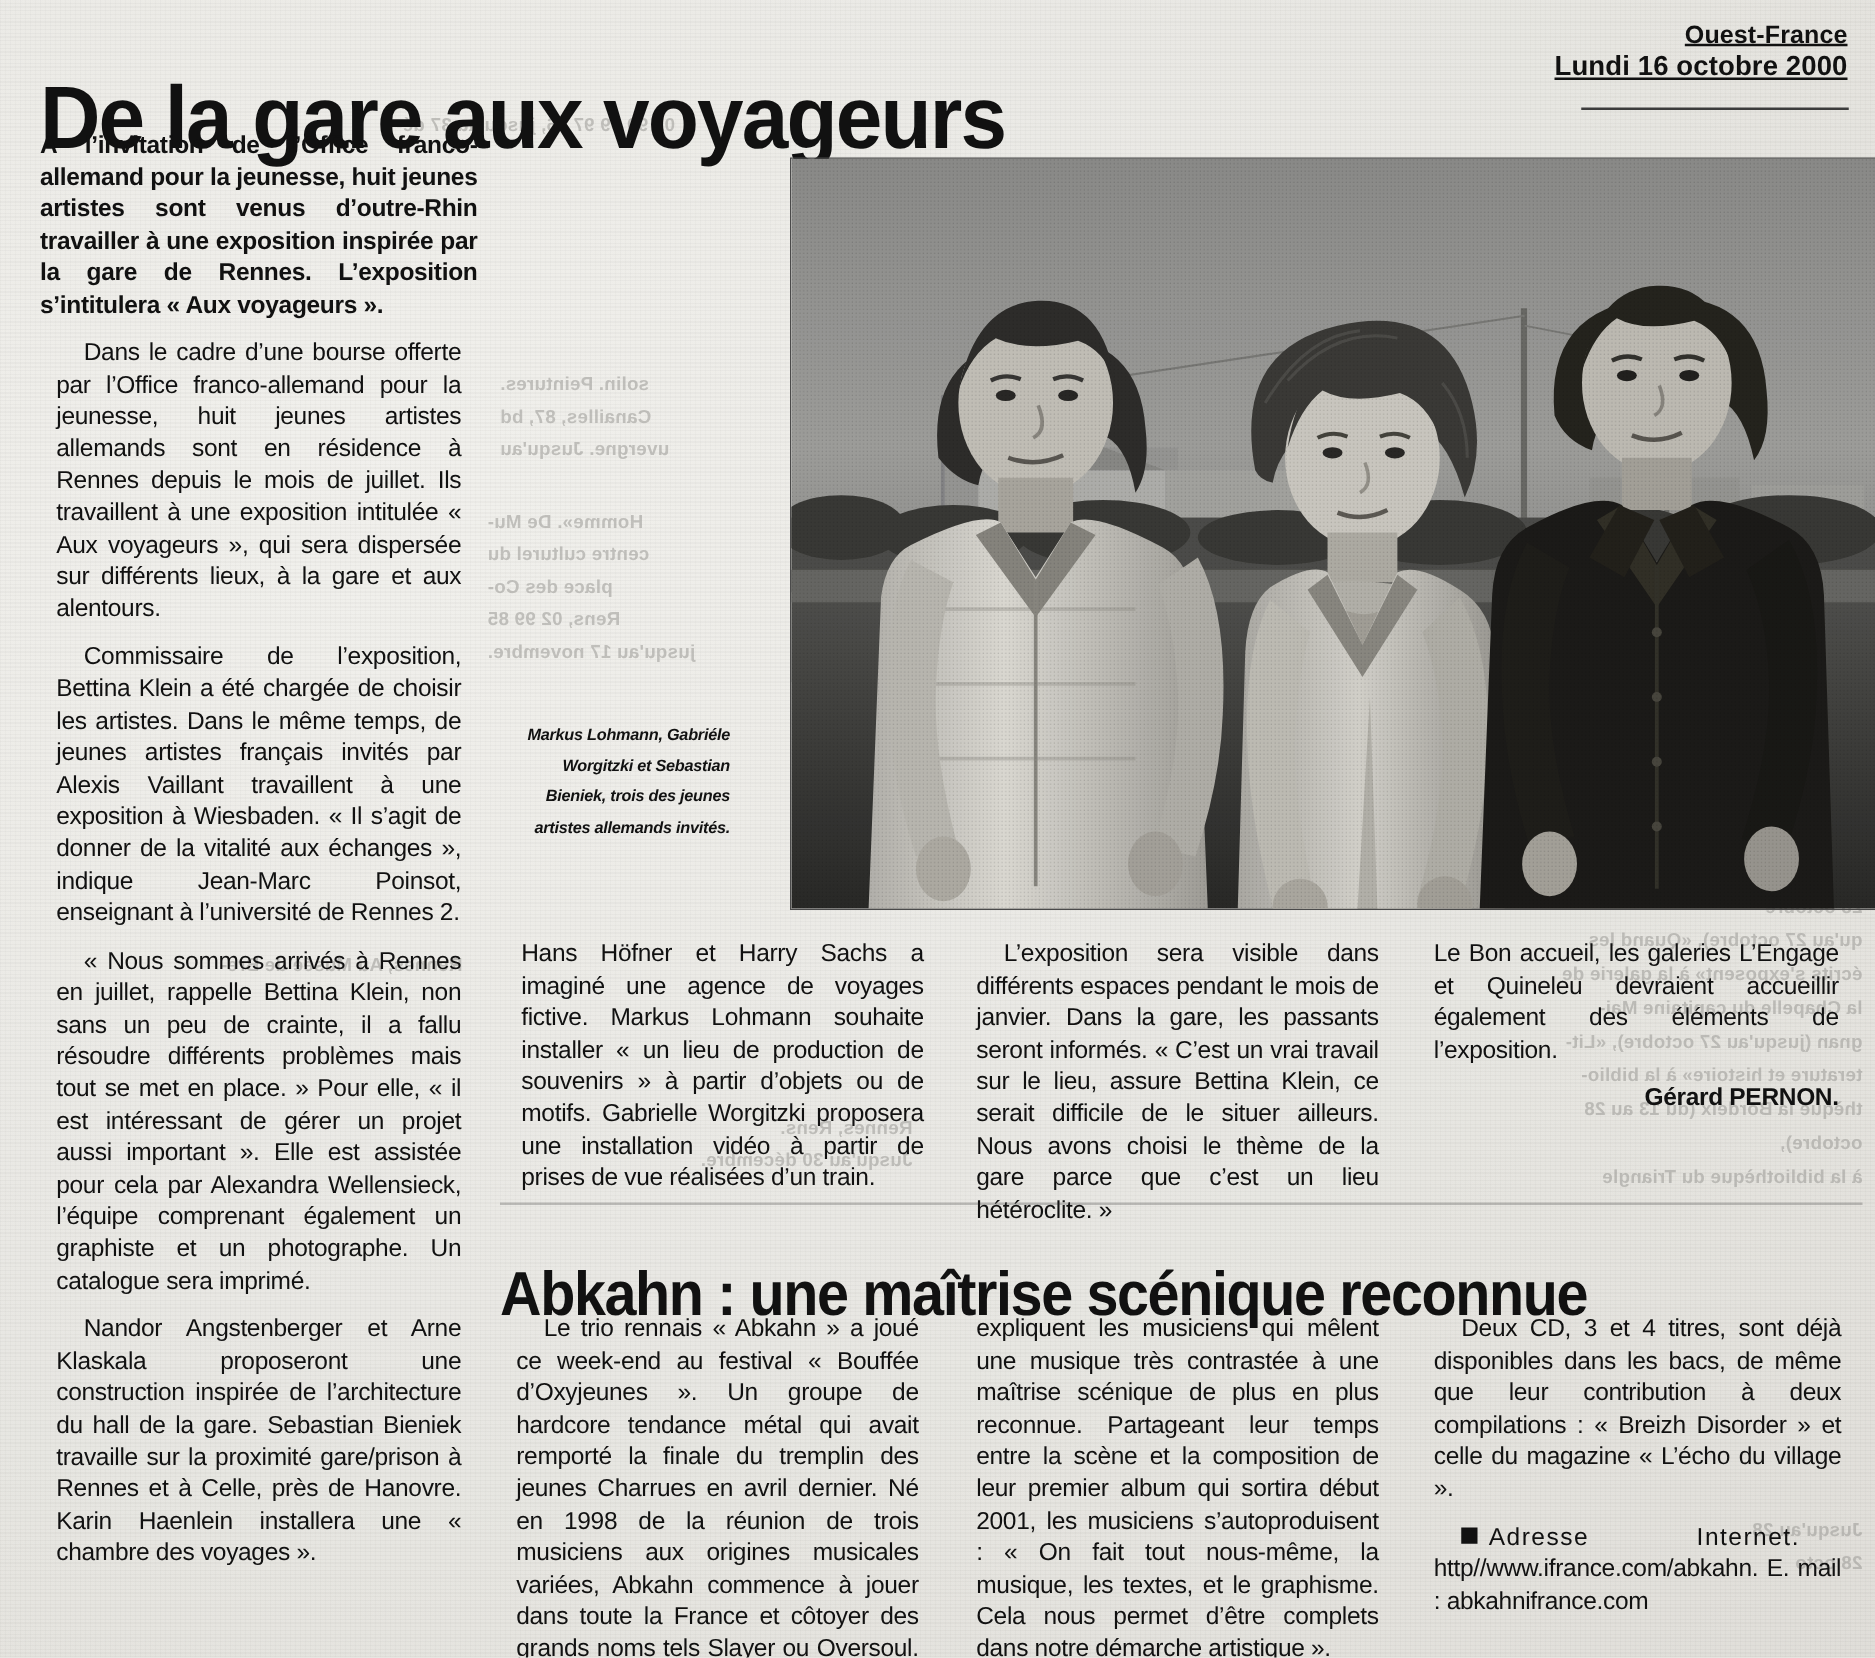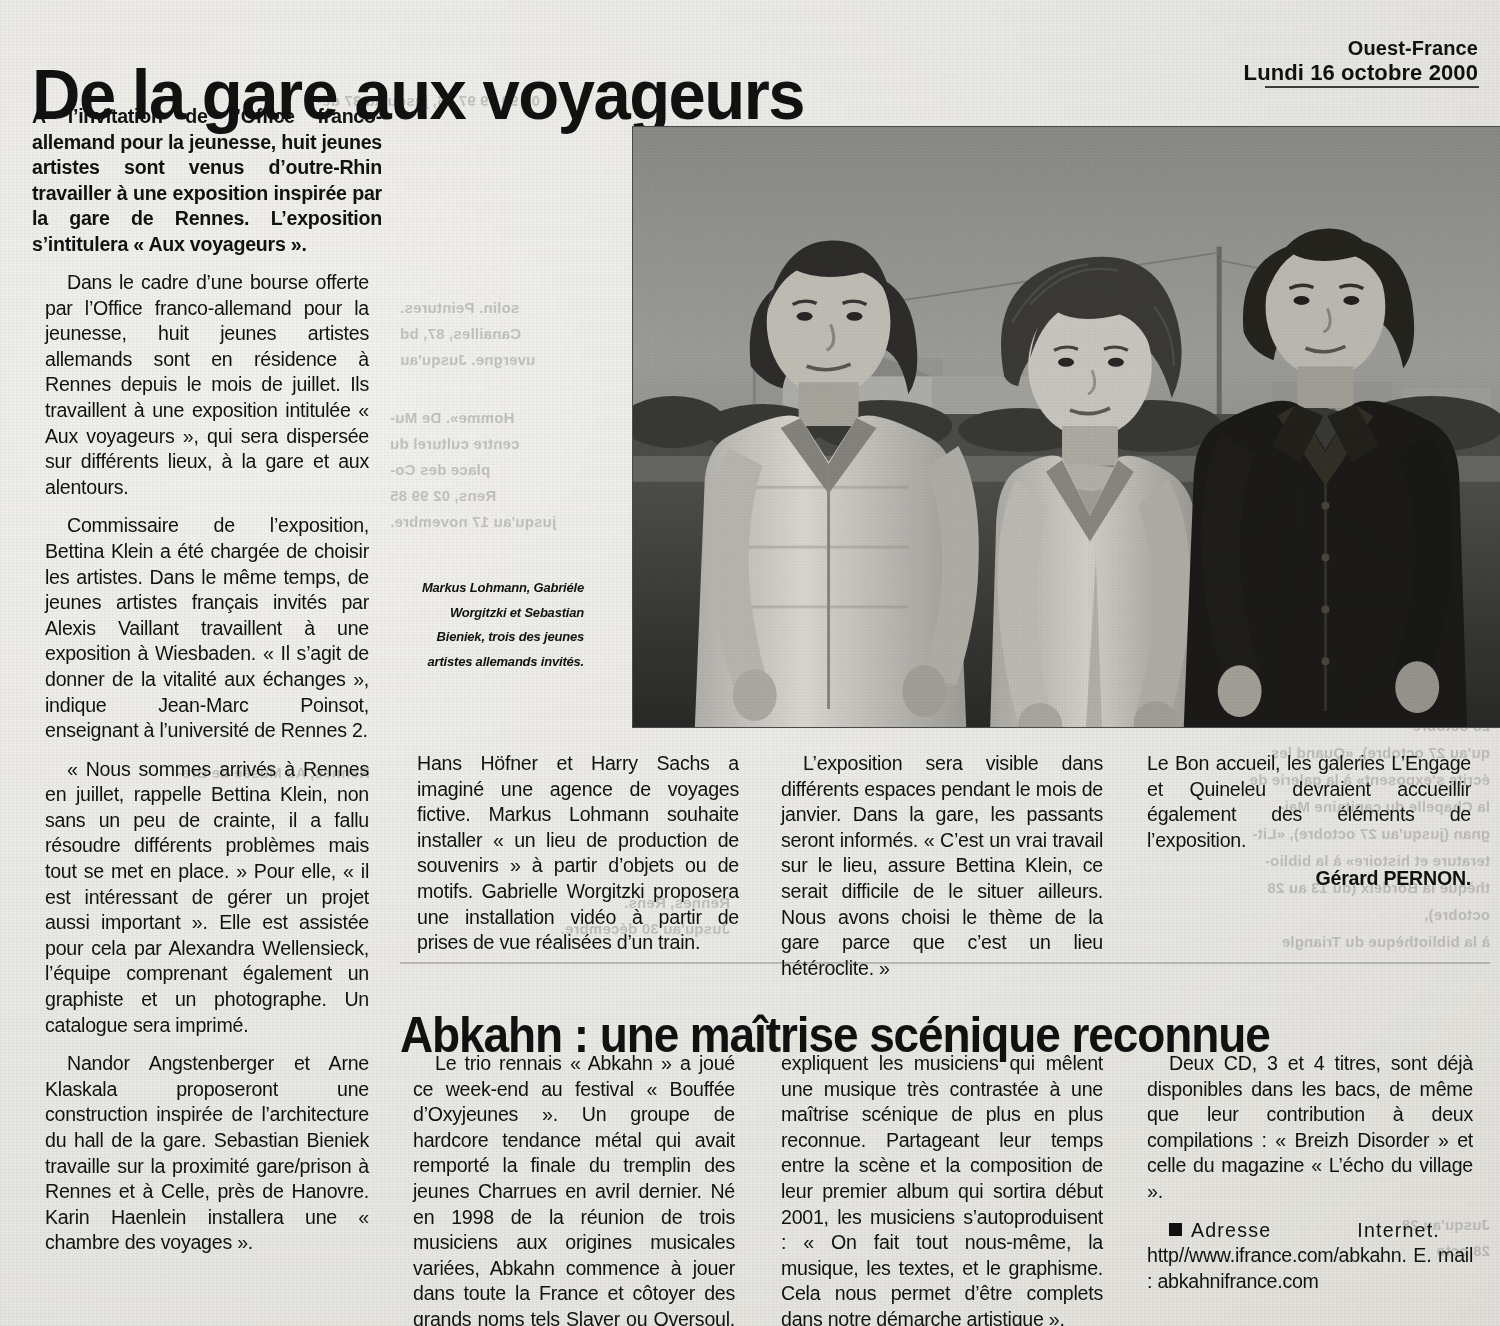--- a/index.html
+++ b/index.html
@@ -31,23 +31,24 @@
     opacity:.55;
     white-space:pre-line;
     pointer-events:none;
     user-select:none;
   }
 
   .page{position:absolute;inset:0;}
 
   
   .masthead{
-    position:absolute;right:22px;top:36px;
+    position:absolute;right:22px;top:16px;
     text-align:right;
     line-height:1.22;
+    text-decoration:underline;
   }
   .masthead .src{font-size:20px;font-weight:bold;letter-spacing:.1px;}
   .masthead .date{font-size:22px;font-weight:bold;letter-spacing:.1px;text-align:right;}
 
   
   .headline1{
     position:absolute;left:32px;top:14px;
     font-size:67px;
     font-weight:bold;
     letter-spacing:-1.5px;

